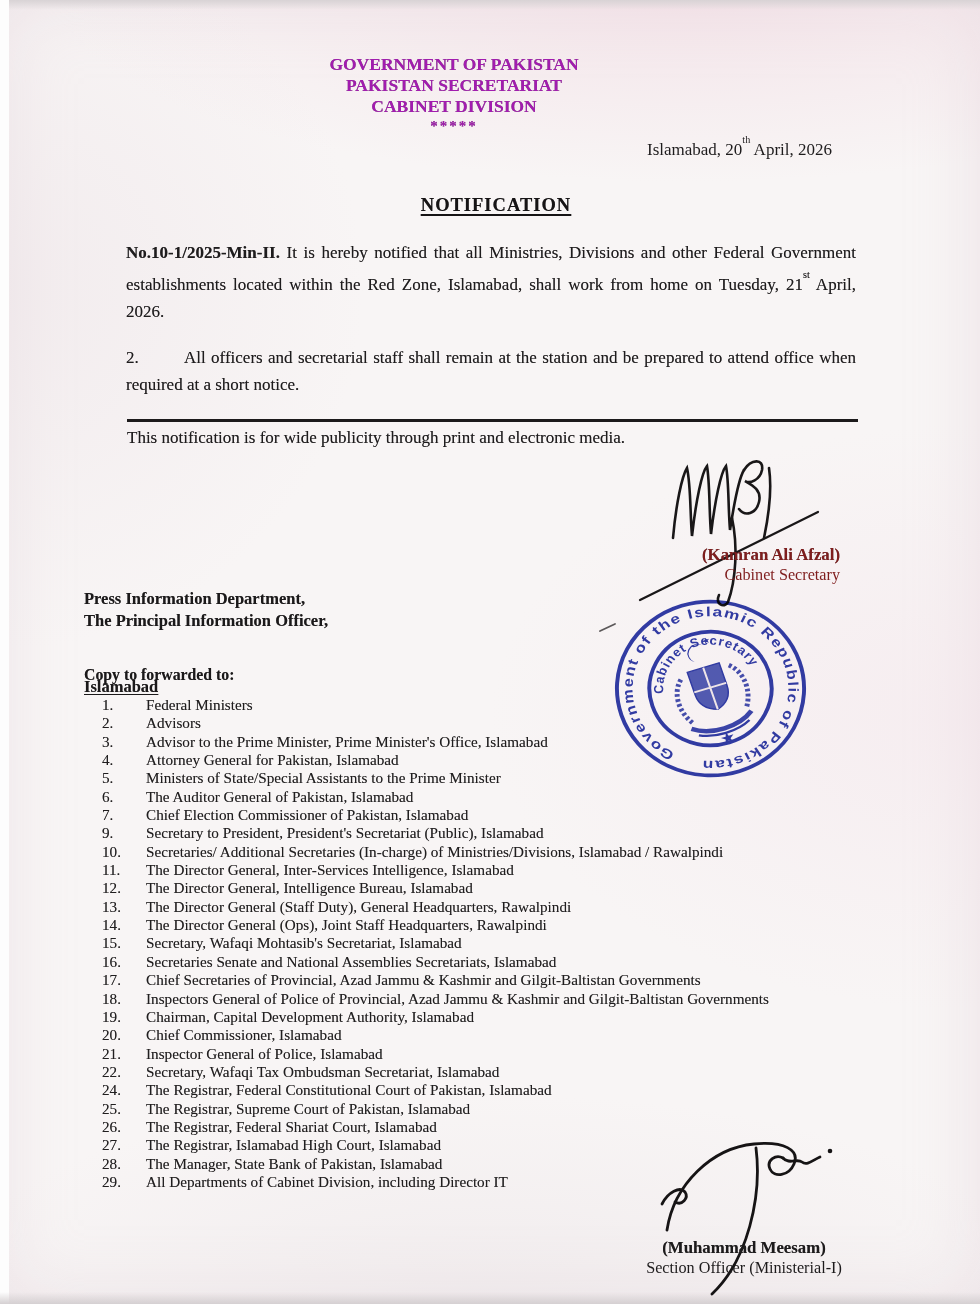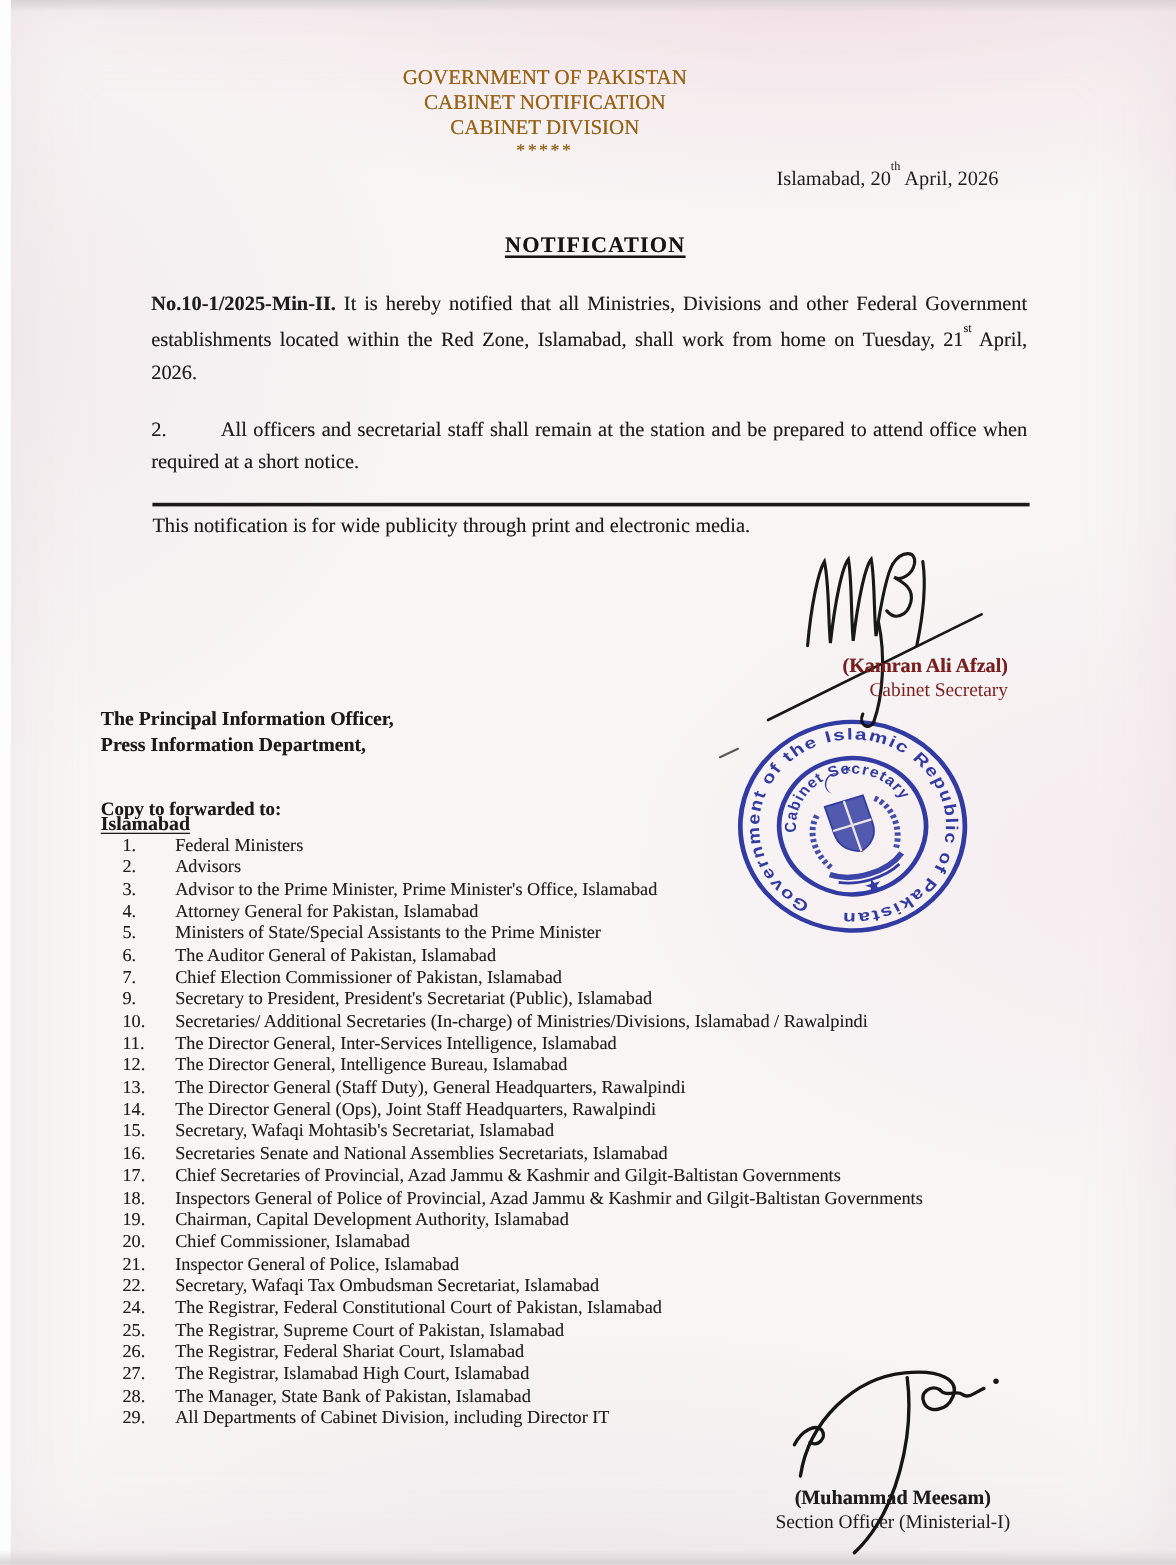--- a/index.html
+++ b/index.html
@@ -11,21 +11,21 @@
       radial-gradient(900px 260px at 70% 0%, rgba(240,215,224,.55), rgba(240,215,224,0) 70%),
       radial-gradient(520px 520px at 0% 22%, rgba(236,226,230,.5), rgba(236,226,230,0) 70%),
       radial-gradient(700px 420px at 100% 55%, rgba(243,226,233,.45), rgba(243,226,233,0) 70%),
       radial-gradient(820px 300px at 50% 100%, rgba(233,226,229,.5), rgba(233,226,229,0) 70%);}
   .edge-top{position:absolute;left:0;top:0;width:100%;height:10px;
       background:linear-gradient(#d8d3d5,rgba(216,211,213,0));}
   .edge-left{position:absolute;left:0;top:0;width:9px;height:100%;background:#fdfdfd;}
   .edge-bottom{position:absolute;left:0;bottom:0;width:100%;height:12px;
       background:linear-gradient(rgba(205,200,203,0),#d5d0d2);}
   .doc-header{position:absolute;left:114px;top:54px;width:680px;text-align:center;
-      font-weight:normal;font-size:17.5px;line-height:21px;color:#a16207;
+      font-weight:bold;font-size:17.5px;line-height:21px;color:#a21caf;
       text-shadow:0 0 .5px rgba(27,25,26,.55);}
   .stars{font-size:15px;letter-spacing:2px;line-height:15px;margin-top:2px;}
   .dateline{position:absolute;left:647px;top:139px;font-size:17px;color:#1e1c1d;}
   sup{font-size:.6em;position:relative;top:-.5em;}
   .title{position:absolute;left:6px;top:195px;width:980px;margin:0;text-align:center;
       font-size:18.5px;font-weight:bold;letter-spacing:1px;color:#161415;
       text-shadow:0 0 .5px rgba(22,20,21,.55);}
   .title span{text-decoration:underline;text-underline-offset:3px;text-decoration-thickness:2px;}
   .para{position:absolute;left:126px;width:730px;margin:0;font-size:17px;line-height:27px;
       text-align:justify;color:#1e1c1d;text-shadow:0 0 .4px rgba(30,28,29,.5);}
@@ -58,21 +58,21 @@
 <body>
 
 <div class="page">
   <div class="scan-tint"></div>
   <div class="edge-top"></div>
   <div class="edge-left"></div>
   <div class="edge-bottom"></div>
 
   <header class="doc-header">
     <div>GOVERNMENT OF PAKISTAN</div>
-    <div>CABINET NOTIFICATION</div>
+    <div>PAKISTAN SECRETARIAT</div>
     <div>CABINET DIVISION</div>
     <div class="stars">*****</div>
   </header>
 
   <div class="dateline"><span>Islamabad, 20</span><sup>th</sup><span> April, 2026</span></div>
 
   <h1 class="title"><span>NOTIFICATION</span></h1>
 
   <p class="para para1"><b>No.10-1/2025-Min-II.</b><span> It is hereby notified that all Ministries, Divisions and other Federal Government establishments located within the Red Zone, Islamabad, shall work from home on Tuesday, 21</span><sup>st</sup><span> April, 2026.</span></p>
 
@@ -91,22 +91,22 @@
       <path d="M-38,183 L-23,176" stroke-width="1.8" opacity=".7"></path>
     </g>
   </svg>
 
   <div class="signer1">
     <div class="sname">(Kamran Ali Afzal)</div>
     <div class="stitle">Cabinet Secretary</div>
   </div>
 
   <div class="addressee">
+    <div>Press Information Department,</div>
     <div>The Principal Information Officer,</div>
-    <div>Press Information Department,</div>
     <div class="u">Islamabad</div>
   </div>
 
   <div class="copyhead">Copy to forwarded to:</div>
 
   <div class="clist">
     <div class="row"><span class="n">1.</span><span class="t">Federal Ministers</span></div>
     <div class="row"><span class="n">2.</span><span class="t">Advisors</span></div>
     <div class="row"><span class="n">3.</span><span class="t">Advisor to the Prime Minister, Prime Minister's Office, Islamabad</span></div>
     <div class="row"><span class="n">4.</span><span class="t">Attorney General for Pakistan, Islamabad</span></div>

